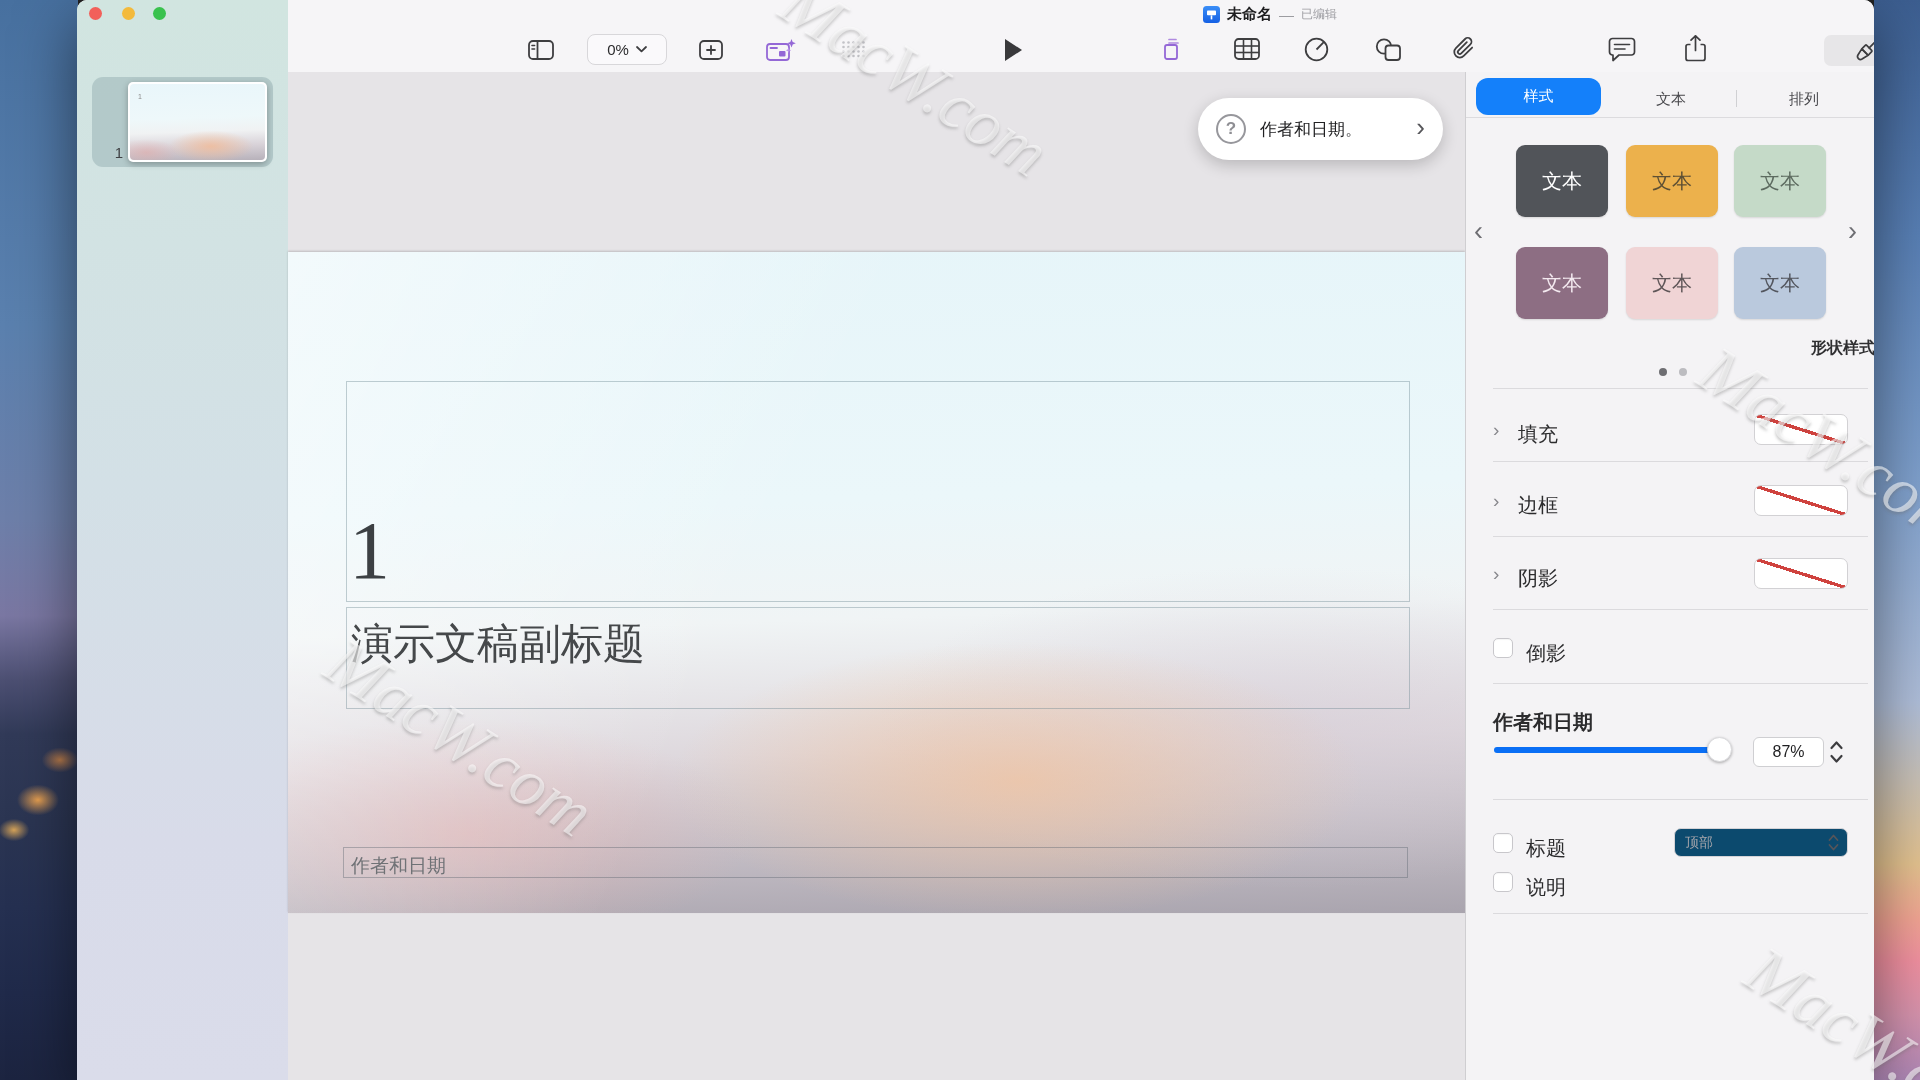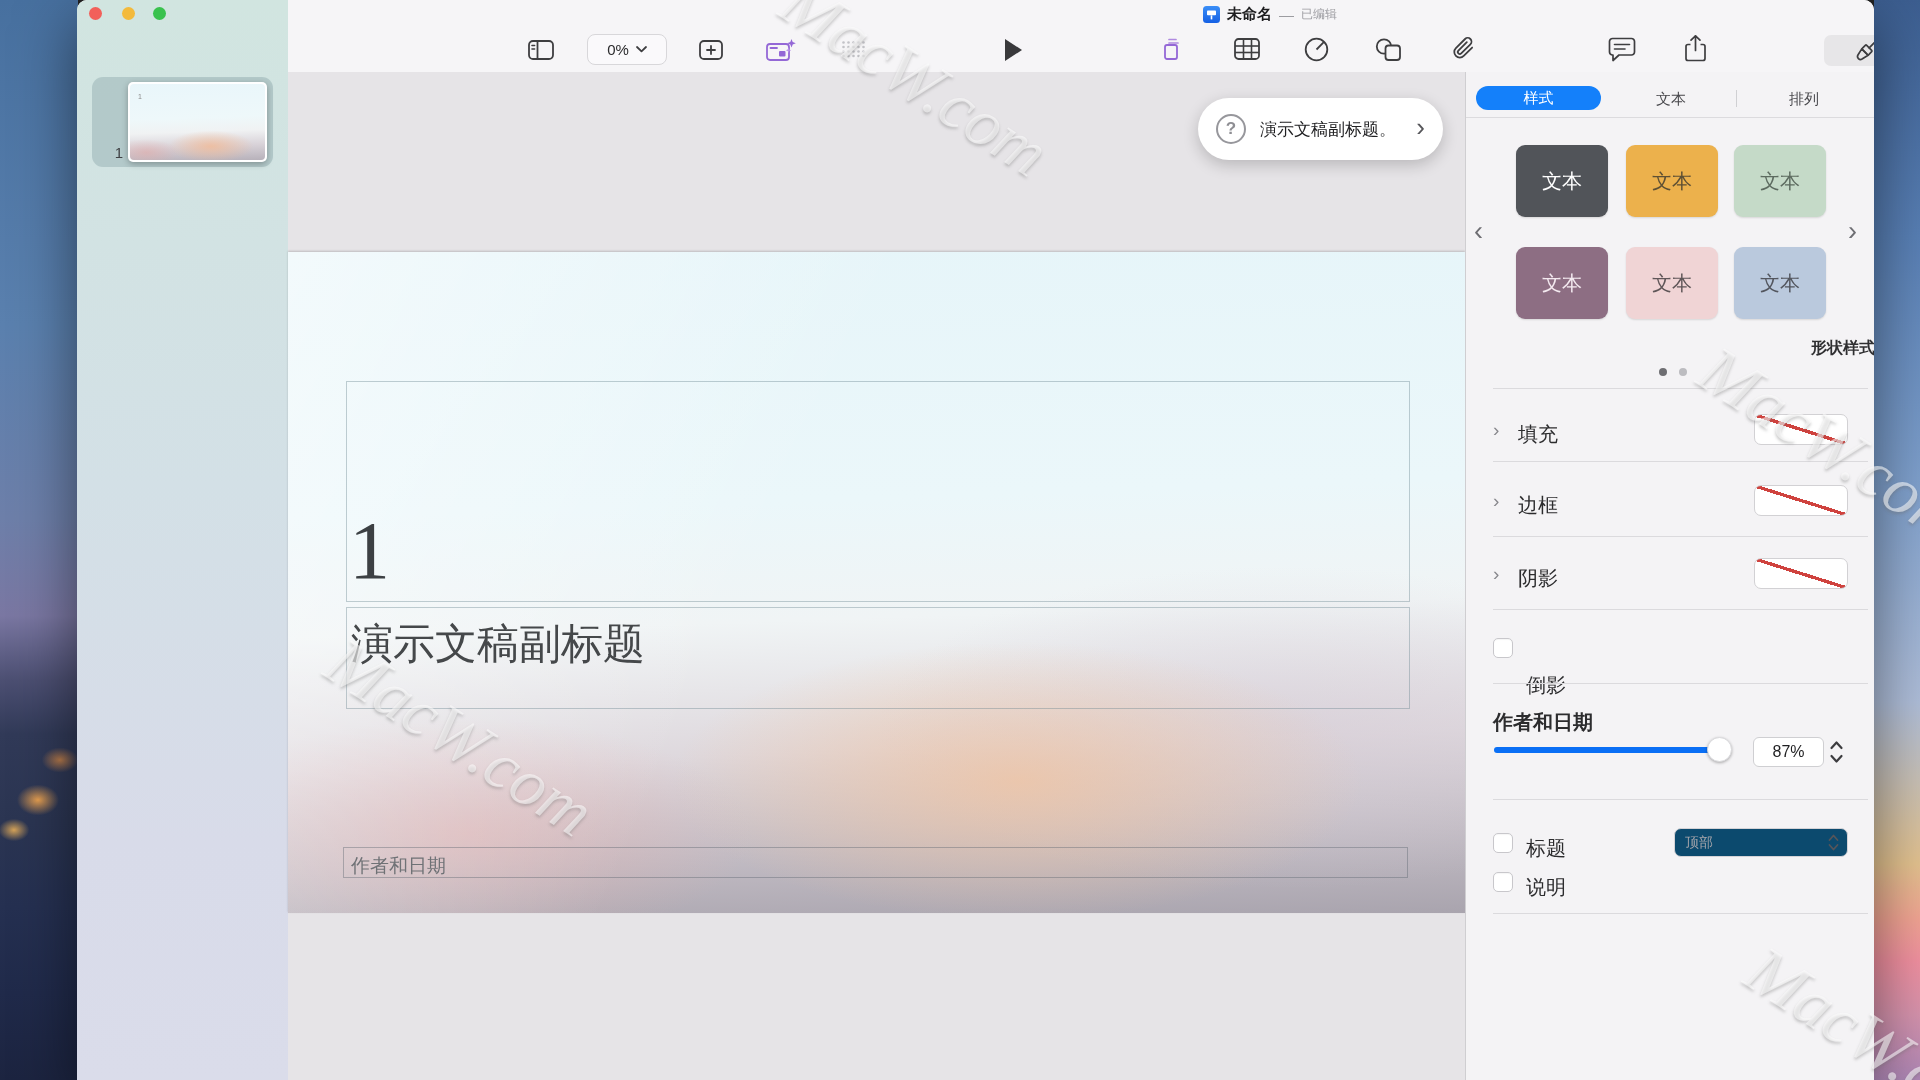--- a/index.html
+++ b/index.html
@@ -252,28 +252,28 @@
 
         <div class="abs" style="left:55px;top:595px;width:1065px;height:31px;border:1px solid rgba(90,100,110,.4);box-sizing:border-box;">
           <div class="abs serif" style="left:7px;top:5px;font-size:19px;color:#6f7276;">作者和日期</div>
         </div>
       </div>
 
       <div class="abs" id="notif">
         <div style="width:30px;height:30px;border-radius:50%;border:2.5px solid #97979c;display:flex;align-items:center;justify-content:center;flex:0 0 auto;box-sizing:border-box;">
           <span style="font-size:17px;font-weight:bold;color:#8e8e93;">?</span>
         </div>
-        <span style="font-size:17px;color:#212123;margin-left:14px;">演示文稿副标题。</span>
+        <span style="font-size:17px;color:#212123;margin-left:14px;">作者和日期。</span>
         <span style="font-size:26px;color:#56565a;margin-left:auto;line-height:1;padding-bottom:4px;">›</span>
       </div>
     </div>
 
     <div class="abs" id="panel">
 
-      <div class="abs tab active" style="left:10px;top:14px;width:125px;height:24px;">
+      <div class="abs tab active" style="left:10px;top:6px;width:125px;height:37px;">
           <span>样式</span>
         </div>
       <div class="abs tab" style="left:150px;top:15px;width:110px;height:24px;">
           <span>文本</span>
         </div>
       <div class="abs" style="left:270px;top:18px;width:1px;height:17px;background:#d0d0d3;"></div>
       <div class="abs tab" style="left:283px;top:15px;width:110px;height:24px;">
           <span>排列</span>
         </div>
       <div class="abs" style="left:0;top:45px;width:409px;height:1px;background:#dcdbde;"></div>
@@ -318,21 +318,21 @@
       </div>
       <div class="abs sep" style="top:464px;"></div>
       <div class="abs" style="left:27px;top:486px;width:360px;height:32px;">
         <span class="abs disc" style="left:0;top:6px;">›</span>
         <span class="abs rowlbl" style="left:25px;top:7px;">阴影</span>
         <div class="abs well" style="left:261px;top:0;"></div>
       </div>
       <div class="abs sep" style="top:537px;"></div>
 
       <div class="abs chk" style="left:27px;top:566px;"></div>
-      <span class="abs rowlbl" style="left:60px;top:568px;margin-top:32px;">倒影</span>
+      <span class="abs rowlbl" style="left:60px;top:568px;">倒影</span>
       <div class="abs sep" style="top:611px;"></div>
 
       <span class="abs rowlbl" style="left:27px;top:637px;font-weight:600;">作者和日期</span>
       <div class="abs" style="left:28px;top:675px;width:226px;height:6px;border-radius:3px;background:#0a6ff5;"></div>
       <div class="abs" style="left:241px;top:665px;width:25px;height:25px;border-radius:50%;background:#fff;border:1px solid #d9d9dc;box-sizing:border-box;box-shadow:0 1px 3px rgba(0,0,0,.3);"></div>
       <div class="abs" style="left:287px;top:665px;width:71px;height:30px;background:#fff;border:1px solid #cfcfd2;border-radius:6px;box-sizing:border-box;display:flex;align-items:center;justify-content:center;font-size:16px;color:#1f1f21;">
         <span>87%</span>
       </div>
       <div class="abs" style="left:363px;top:666px;">
         <svg width="15" height="28" viewBox="0 0 15 28">

